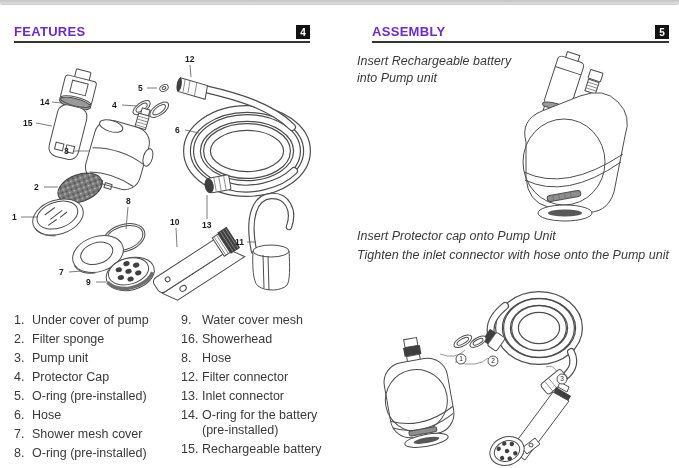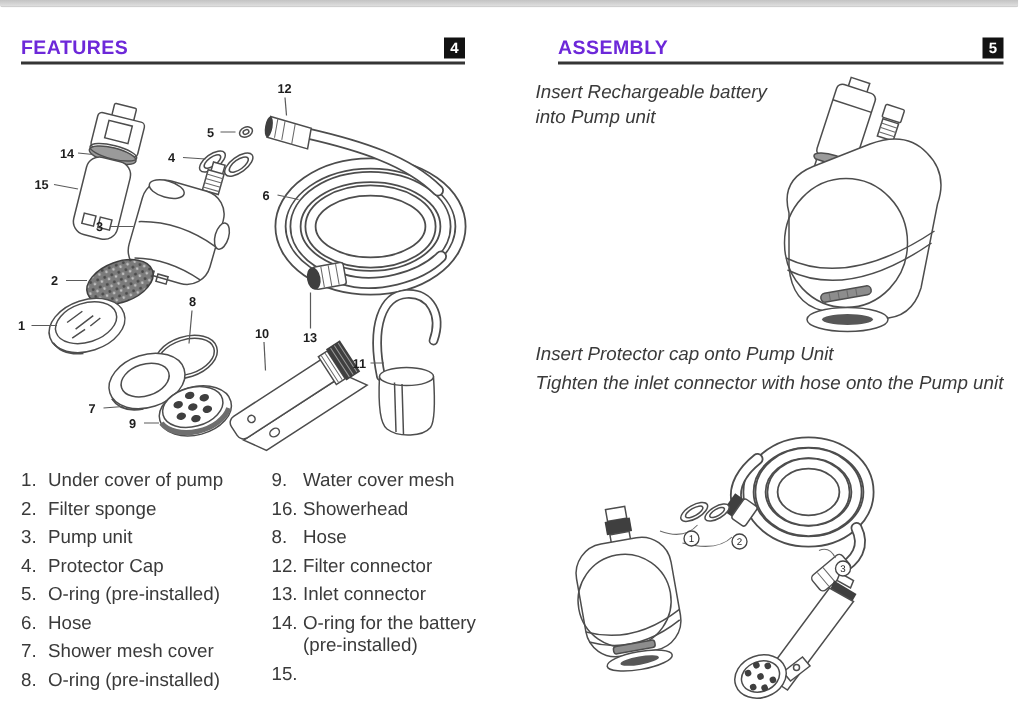--- a/index.html
+++ b/index.html
@@ -279,20 +279,21 @@
       <li>
           <span>13.</span>
           <span>Inlet connector</span>
         </li>
       <li>
           <span>14.</span>
           <span>O-ring for the battery (pre-installed)</span>
         </li>
       <li>
           <span>15.</span>
+          <span>Rechargeable battery</span>
         </li>
     </ol>
   </div>
 
   <div class="txt-block" id="assembly-step1">Insert Rechargeable battery into Pump unit</div>
 
   <div class="txt-block" id="assembly-steps">
     <div>Insert Protector cap onto Pump Unit</div>
     <div>Tighten the inlet connector with hose onto the Pump unit</div>
   </div>

